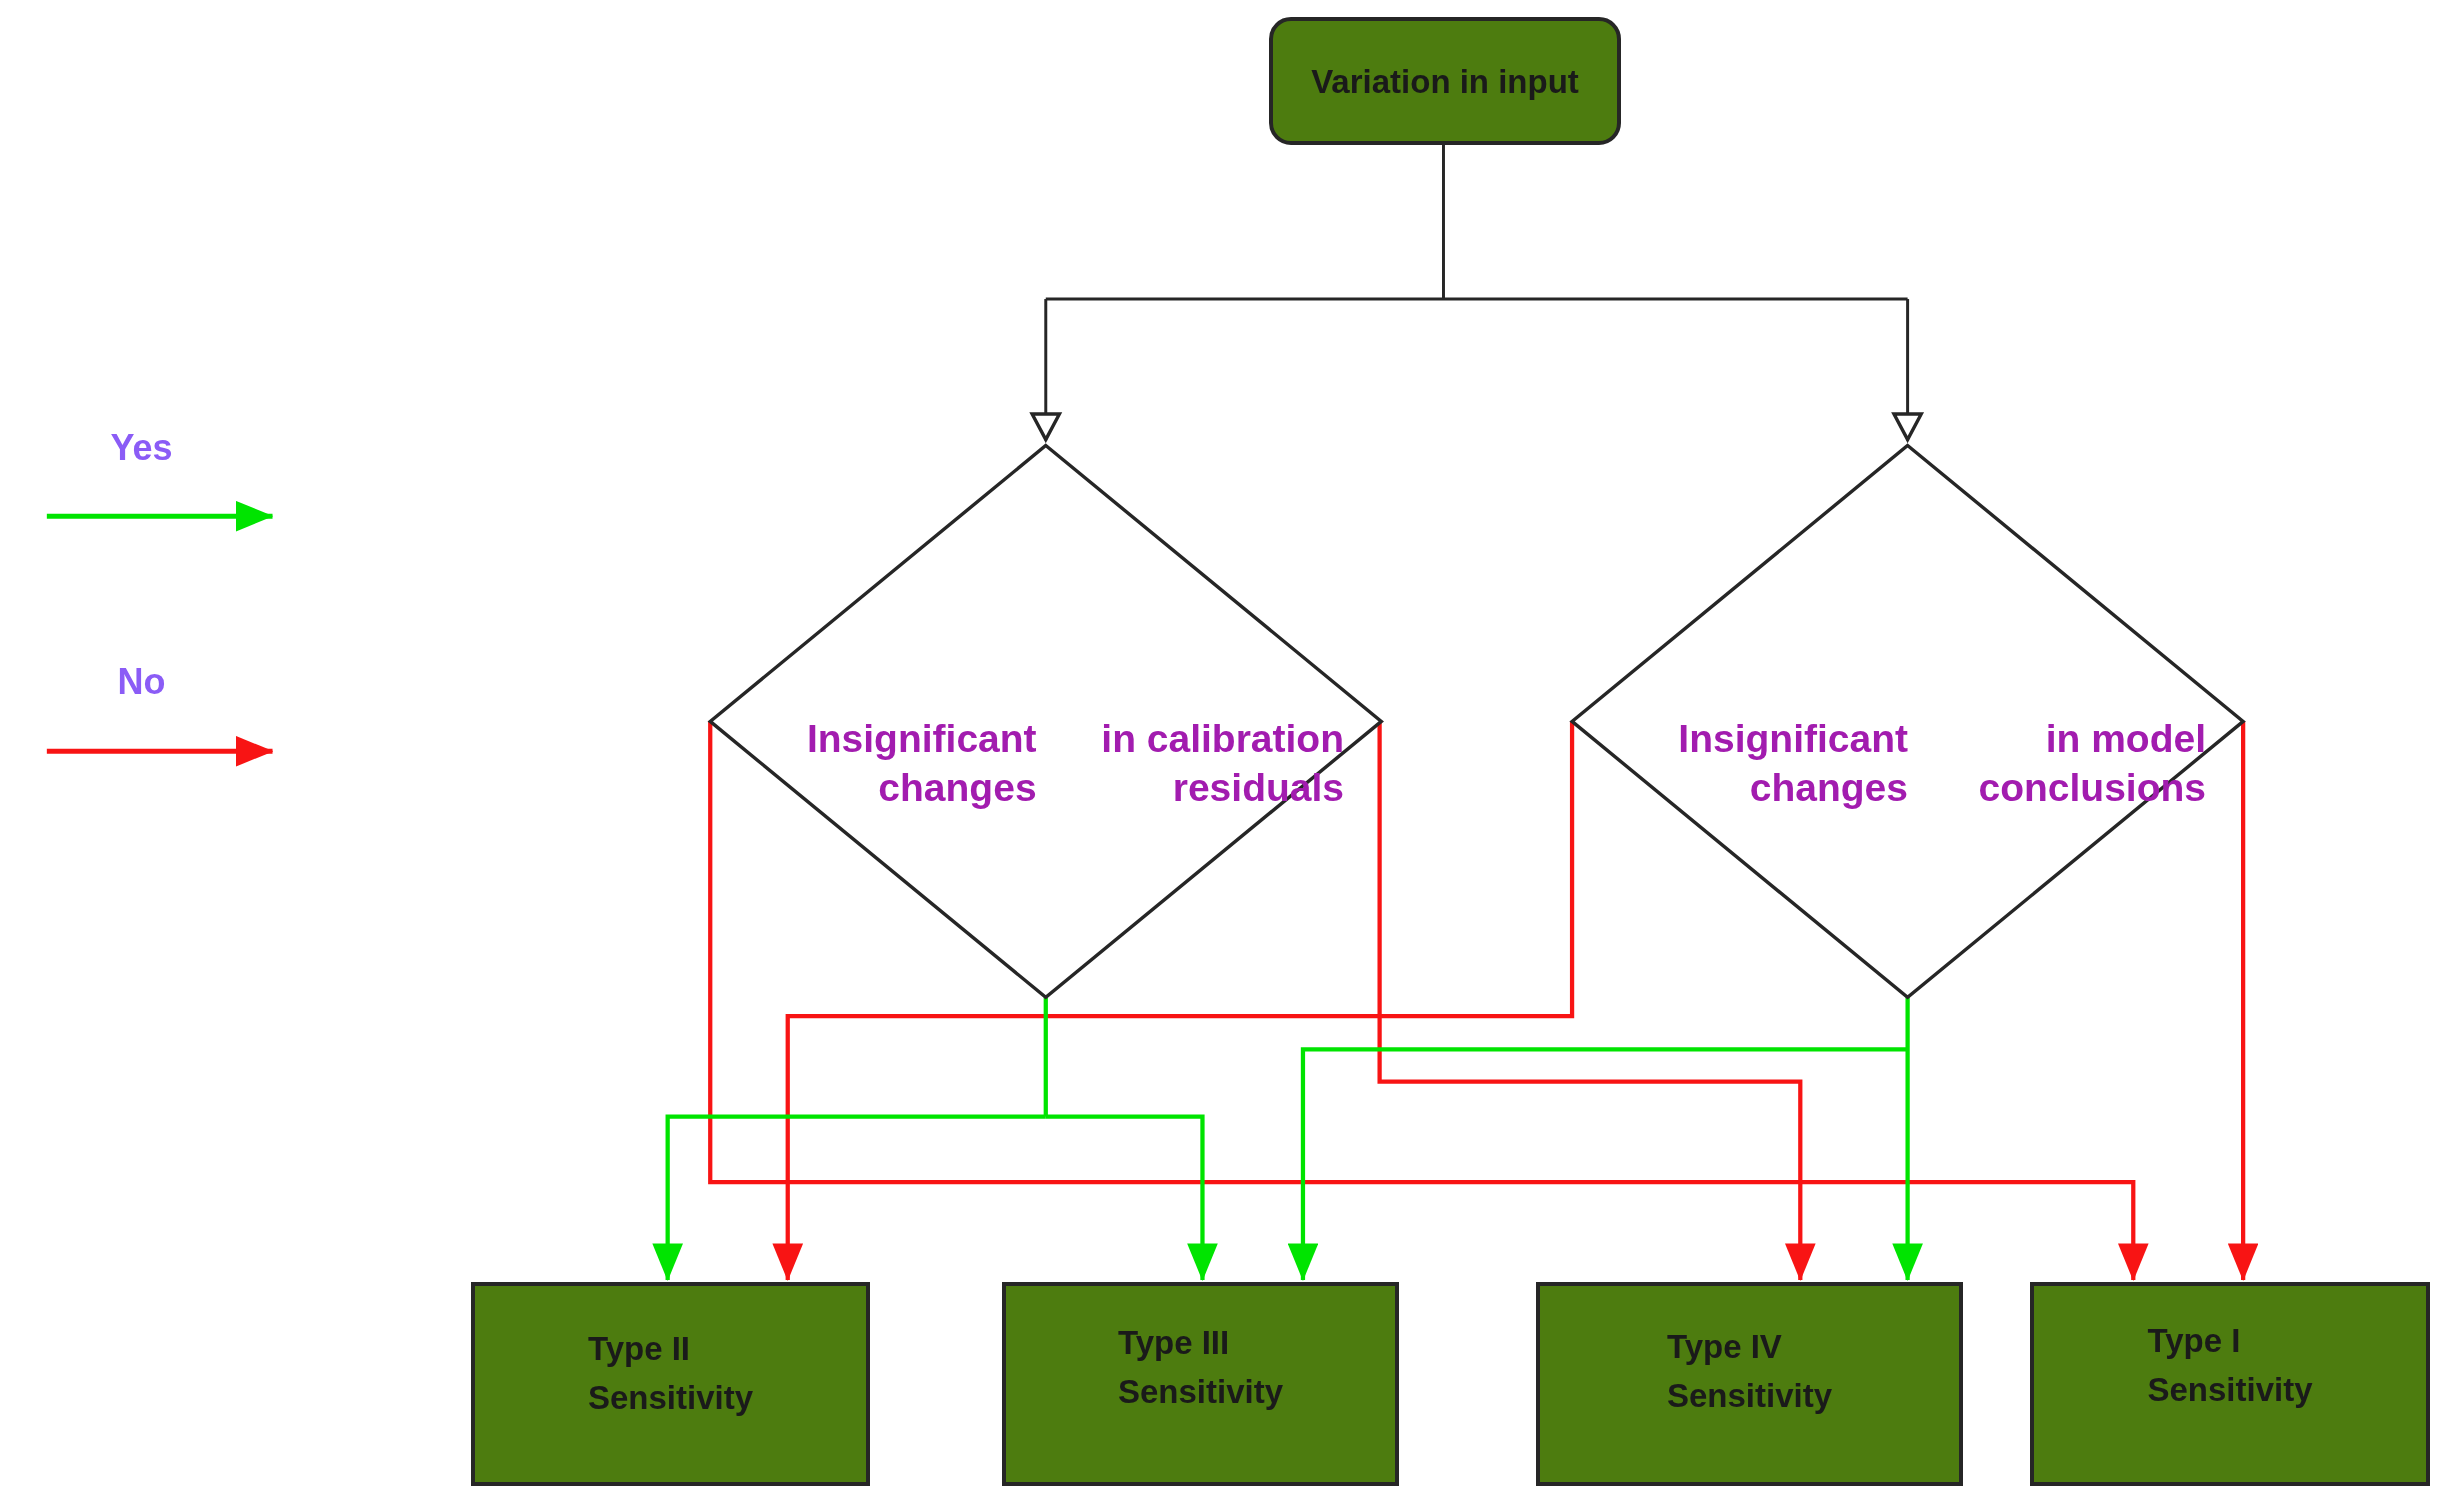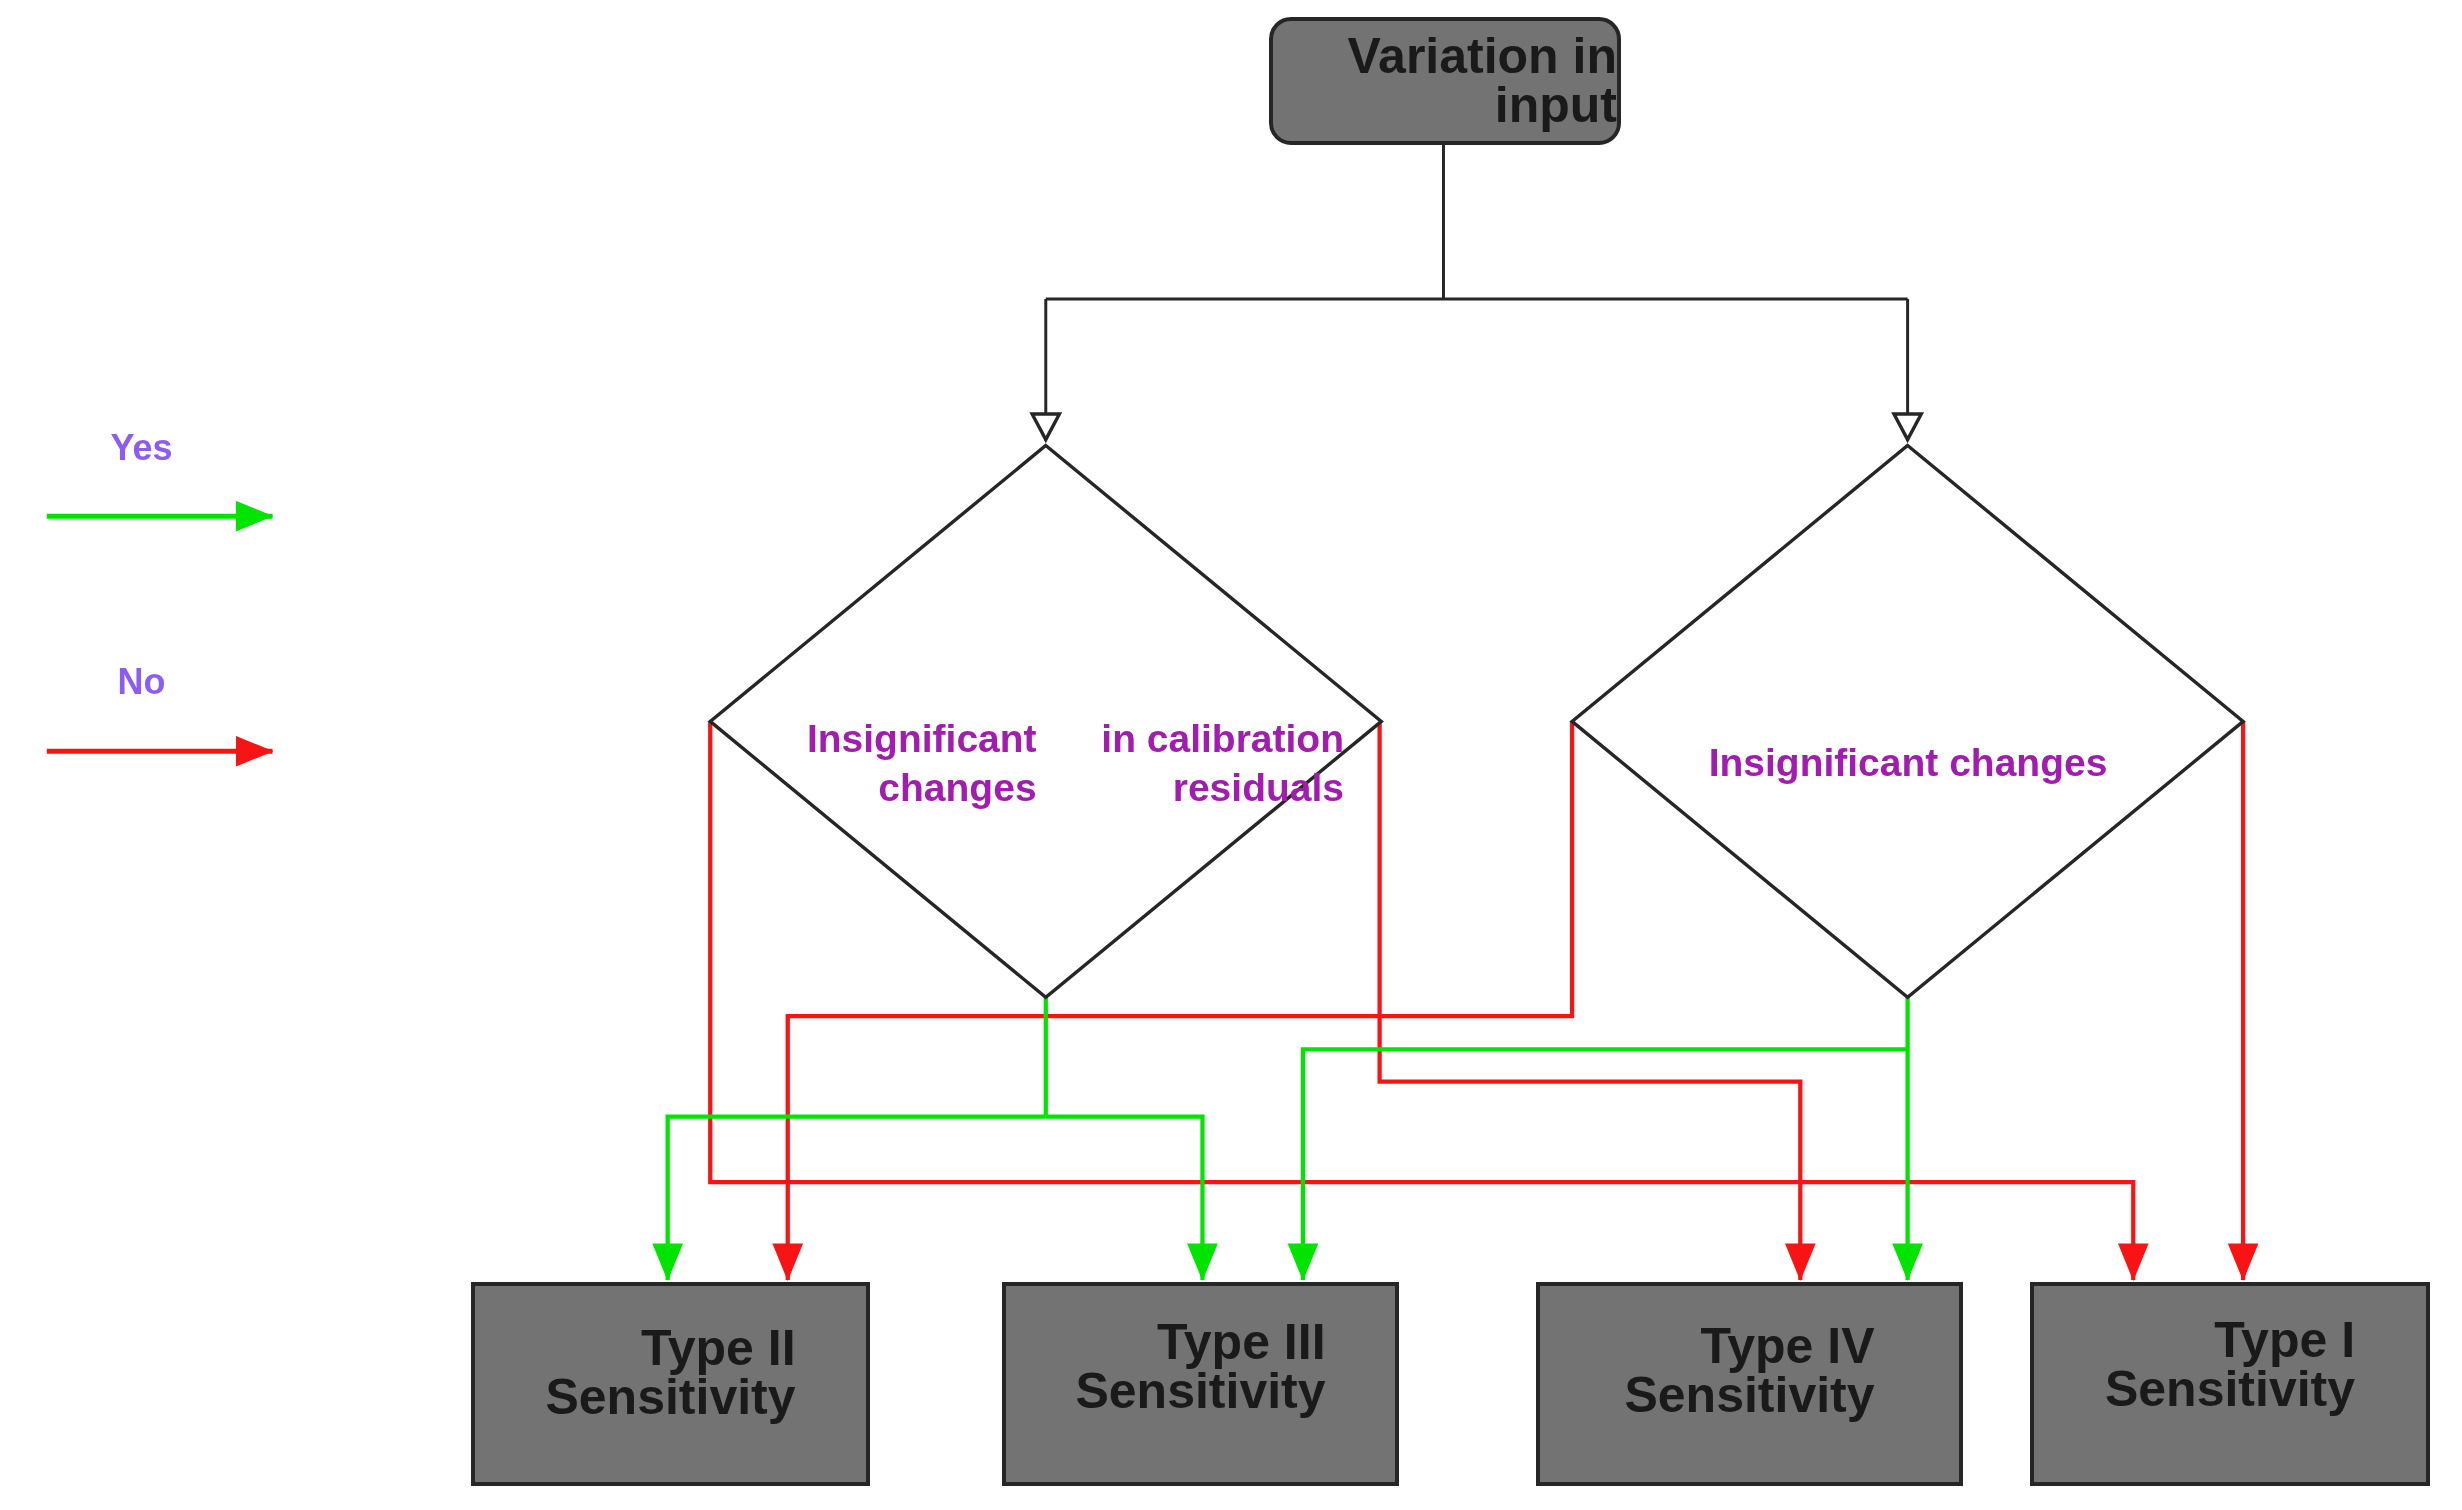--- a/index.html
+++ b/index.html
@@ -8,26 +8,26 @@
     width:2462px;height:1511px;
     background:#ffffff;
     font-family:"Liberation Sans", sans-serif;
     overflow:hidden;
   }
   .layer{position:absolute;left:0;top:0;width:100%;height:100%;}
   .node{
     position:absolute;
     box-sizing:border-box;
     border:4.3px solid #262626;
-    background:#737373;
+    background:#4d7c0f;
     display:flex;align-items:center;justify-content:center;
-    text-align:right;
+    text-align:left;
     color:#1a1a1a;
     font-weight:bold;
-    font-size:50px;line-height:49px;
+    font-size:33px;line-height:49px;
   }
   .node.rounded{border-radius:22px;}
   .label{
     position:absolute;
     display:flex;flex-direction:row;align-items:center;justify-content:center;
     text-align:right;
     color:#a21caf;
     font-weight:bold;
     font-size:39px;line-height:49px;
     pointer-events:none;
@@ -91,20 +91,21 @@
   <div class="node rounded" style="left:1269px;top:17px;width:352px;height:128px;">
     <span>Variation in input</span>
   </div>
 
   <div class="label" style="left:748px;top:703px;width:596px;height:119px;">
     <span>Insignificant changes</span>
     <span>in calibration residuals</span>
   </div>
   <div class="label" style="left:1610px;top:703px;width:596px;height:119px;">
     <span>Insignificant changes</span>
+    <span>in model conclusions</span>
   </div>
 
   <div class="node" style="left:471px;top:1282px;width:399px;height:204px;padding-bottom:22px;">
     <div>
       <div>Type II</div>
       <div>Sensitivity</div>
     </div>
   </div>
   <div class="node" style="left:1002px;top:1282px;width:397px;height:204px;padding-bottom:35px;">
     <div>

